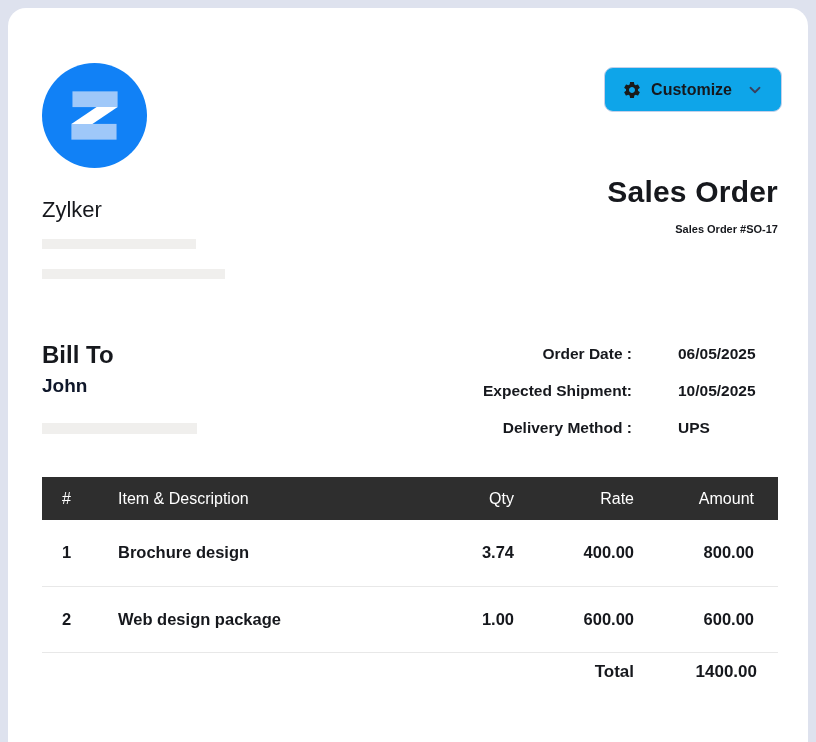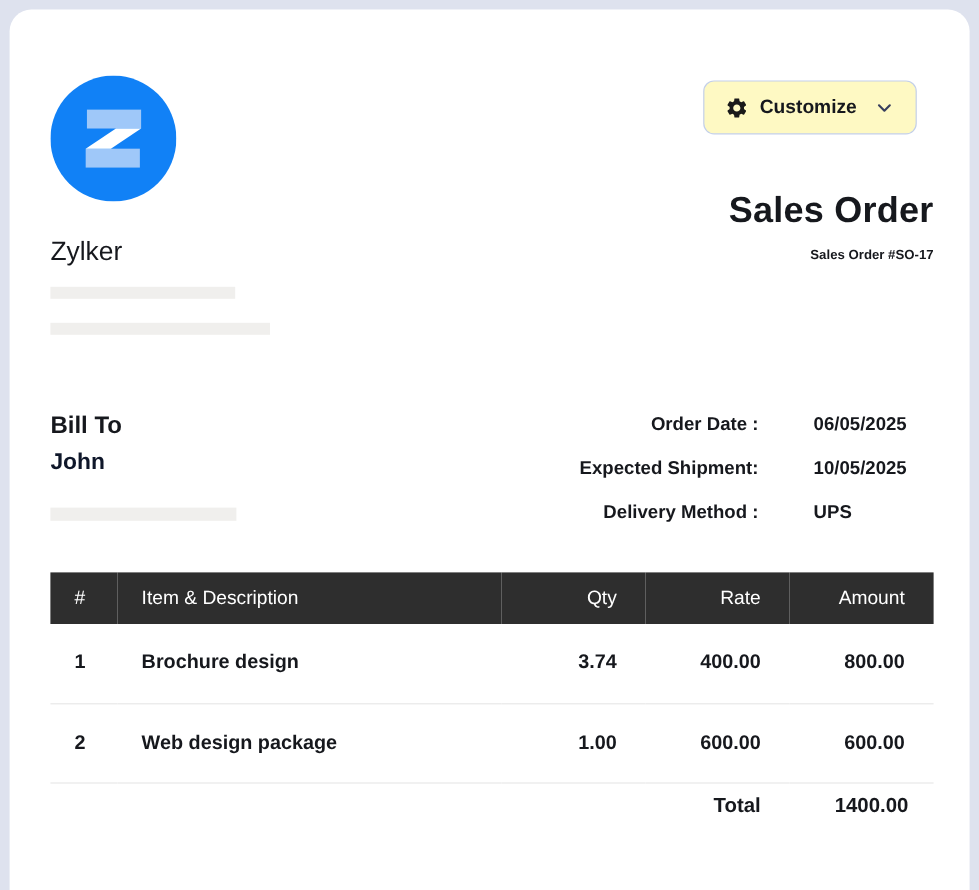--- a/index.html
+++ b/index.html
@@ -17,48 +17,48 @@
     width: 800px;
     min-height: 780px;
     background: #ffffff;
     border-radius: 18px;
     padding: 0 30px 40px 34px;
   }
 
   
   .customize-btn {
     position: absolute;
-    top: 59px; right: 44px;
+    top: 59px; right: 26px;
     display: flex; align-items: center; gap: 9px;
     height: 45px;
     padding: 0 17px;
-    background: #fef9c3;
+    background: #0ea5e9;
     border: 1.5px solid #c4d0e9;
     border-radius: 9px;
     font-size: 16px; font-weight: 700; color: #16181d;
     cursor: pointer;
   }
   .customize-btn .chev { margin-left: 5px; display: flex; }
 
   
   .brand { padding-top: 55px; }
   .logo-circle { width: 105px; height: 105px; display: block; }
   .company-name { margin-top: 30px; font-size: 22px; font-weight: 400; line-height: 24px; }
   .skel { background: #f0efed; height: 10px; }
   .skel-1 { width: 154px; margin-top: 17px; }
   .skel-2 { width: 183px; margin-top: 20px; }
 
   
-  .title-block { position: absolute; top: 152px; right: 30px; text-align: right; }
+  .title-block { position: absolute; top: 168px; right: 30px; text-align: right; }
   .doc-title { margin: 0; font-size: 30px; font-weight: 700; line-height: 32px; letter-spacing: .2px; }
   .doc-number { margin-top: 15px; font-size: 11px; font-weight: 700; }
 
   
   .bill-meta { display: flex; margin-top: 64px; }
-  .bill-to-heading { font-size: 20px; font-weight: 600; line-height: 24px; }
+  .bill-to-heading { font-size: 24px; font-weight: 600; line-height: 24px; }
   .customer-link { margin-top: 8px; font-size: 19px; font-weight: 700; color: #0f172a; line-height: 22px; cursor: pointer; width: max-content; }
   .skel-3 { width: 155px; height: 11px; margin-top: 26px; }
   .meta-grid {
     margin-left: auto; margin-top: 0;
     display: grid; grid-template-columns: auto 100px;
     column-gap: 46px; row-gap: 15px; align-items: center;
   }
   .meta-label { text-align: right; font-size: 15.5px; font-weight: 700; line-height: 22px; }
   .meta-value { text-align: left; font-size: 15.5px; font-weight: 700; line-height: 22px; }
 

